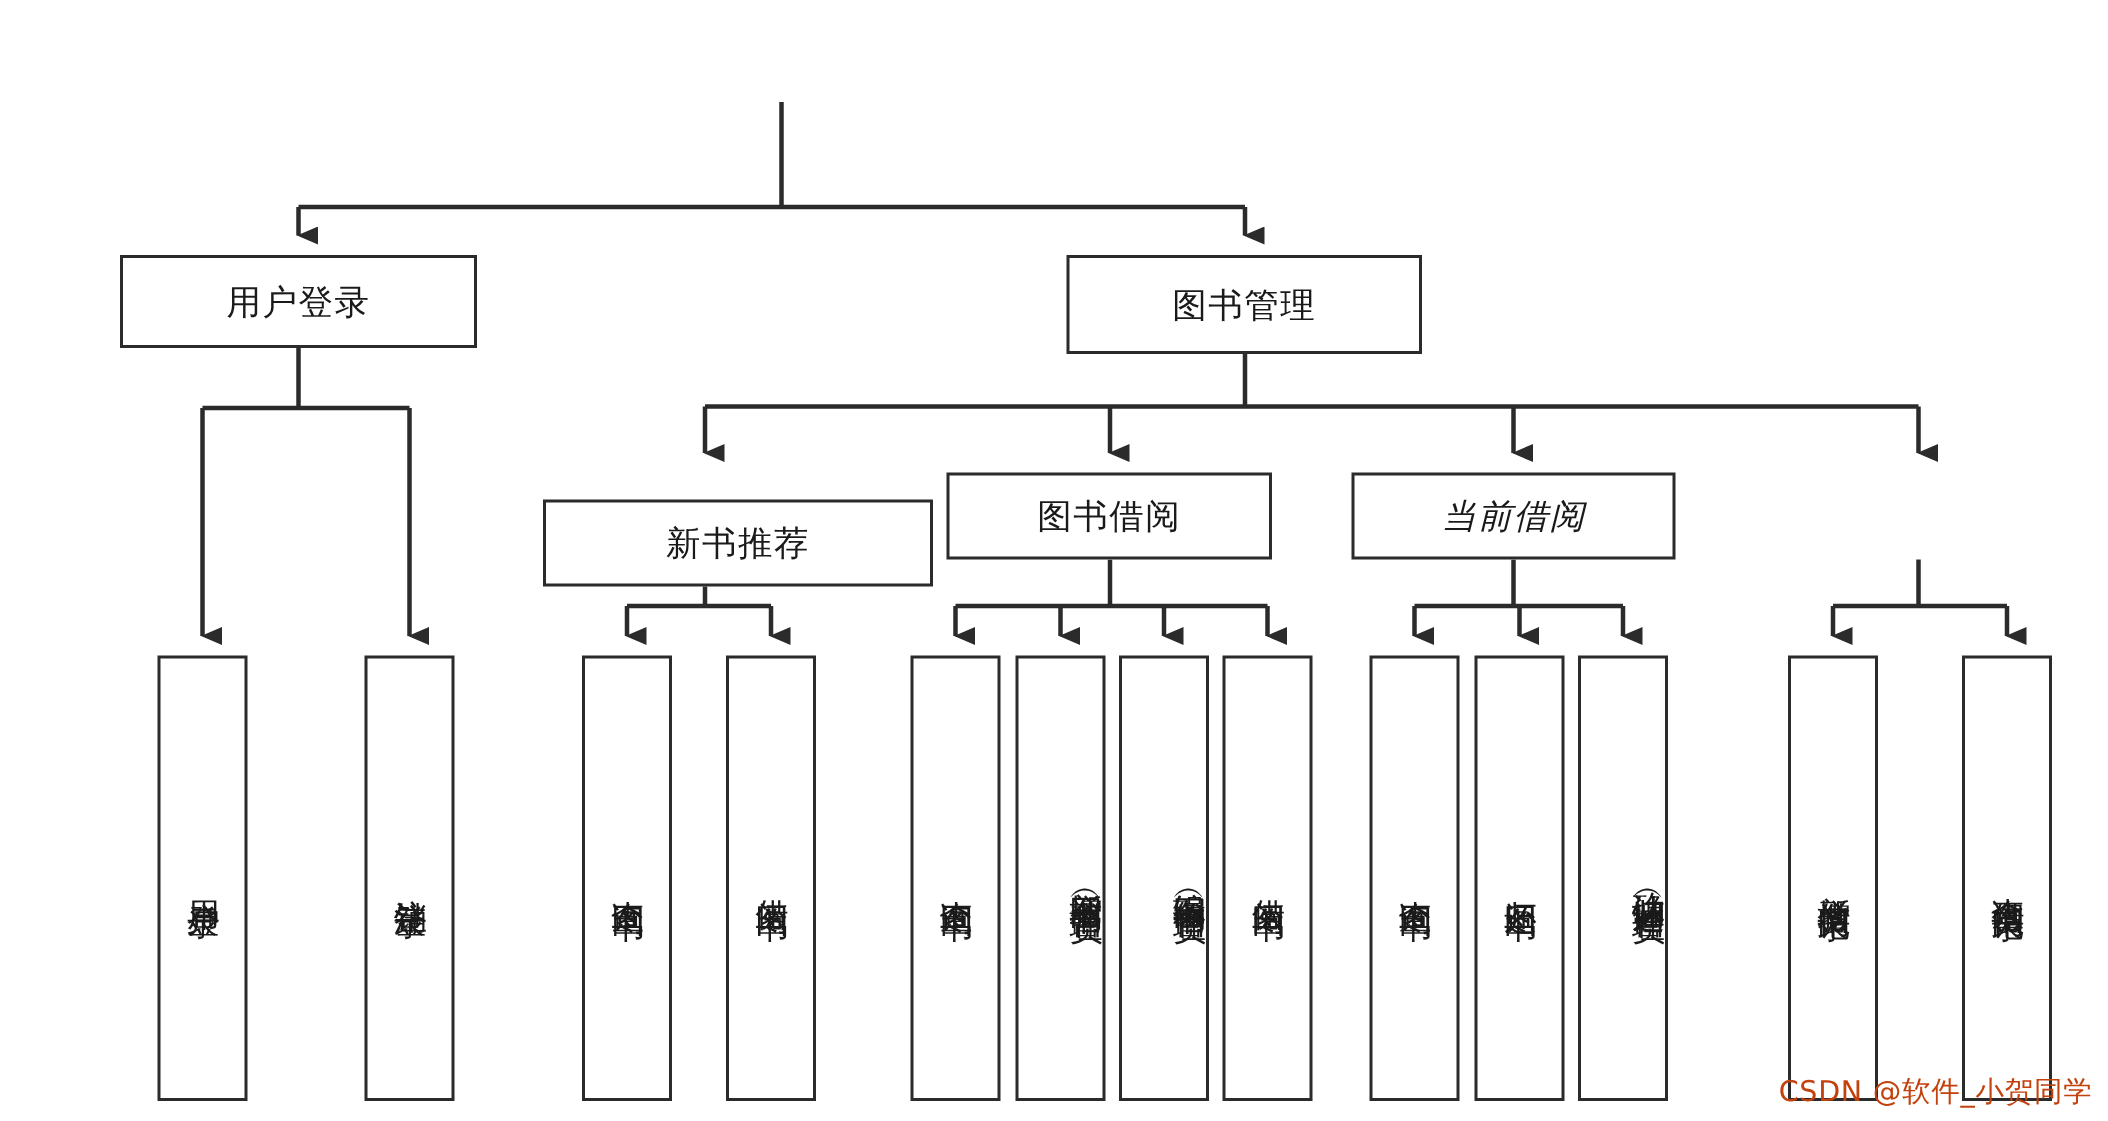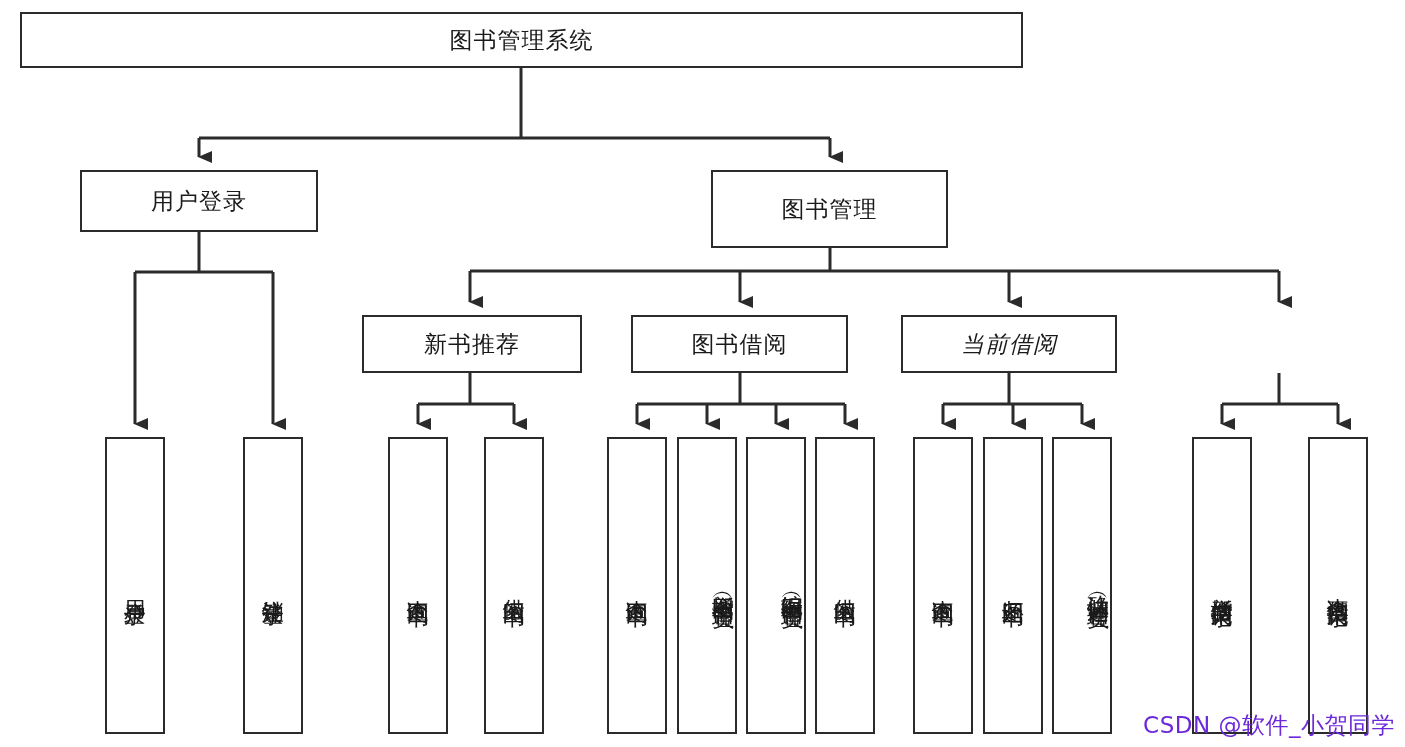--- a/index.html
+++ b/index.html
@@ -56,22 +56,22 @@
   .node.vert.short {
     align-items: center;
   }
   .node.vert span {
     display: block;
   }
   .watermark {
     position: absolute;
     right: 10px;
     bottom: 6px;
-    font-size: 23px;
-    color: #6d28d9;
+    font-size: 19px;
+    color: #c2410c;
     letter-spacing: 0.5px;
     white-space: nowrap;
   }
 </style>
 </head>
 <body>
 
 <div id="canvas">
 
   <svg class="edges" viewBox="0 0 1405 747">
@@ -117,32 +117,29 @@
       <path d="M 1013 404 L 1013 424" marker-end="url(#arrow)"></path>
       <path d="M 1082 404 L 1082 424" marker-end="url(#arrow)"></path>
 
       <path d="M 1279 373 L 1279 404"></path>
       <path d="M 1222 404 L 1338 404"></path>
       <path d="M 1222 404 L 1222 424" marker-end="url(#arrow)"></path>
       <path d="M 1338 404 L 1338 424" marker-end="url(#arrow)"></path>
     </g>
   </svg>
 
-  <div class="node horiz" style="left:20px; top:12px; width:1003px; height:56px;">
-    <span>图书管理系统</span>
-  </div>
 
   <div class="node horiz" style="left:80px; top:170px; width:238px; height:62px;">
     <span>用户登录</span>
   </div>
-  <div class="node horiz" style="left:711px; top:170px; width:237px; height:78px;">
+  <div class="node horiz" style="left:711px; top:170px; width:237px; height:66px;">
     <span>图书管理</span>
   </div>
 
-  <div class="node horiz" style="left:362px; top:315px; width:220px; height:58px;">
+  <div class="node horiz" style="left:362px; top:333px; width:260px; height:58px;">
     <span>新书推荐</span>
   </div>
   <div class="node horiz" style="left:631px; top:315px; width:217px; height:58px;align-items:center;">
     <span>图书借阅</span>
   </div>
   <div class="node horiz" style="left:901px; top:315px; width:216px; height:58px;font-style:italic;">
     <span>当前借阅</span>
   </div>
 
   <div class="node vert short" style="left:105px; top:437px; width:60px; height:297px;">

